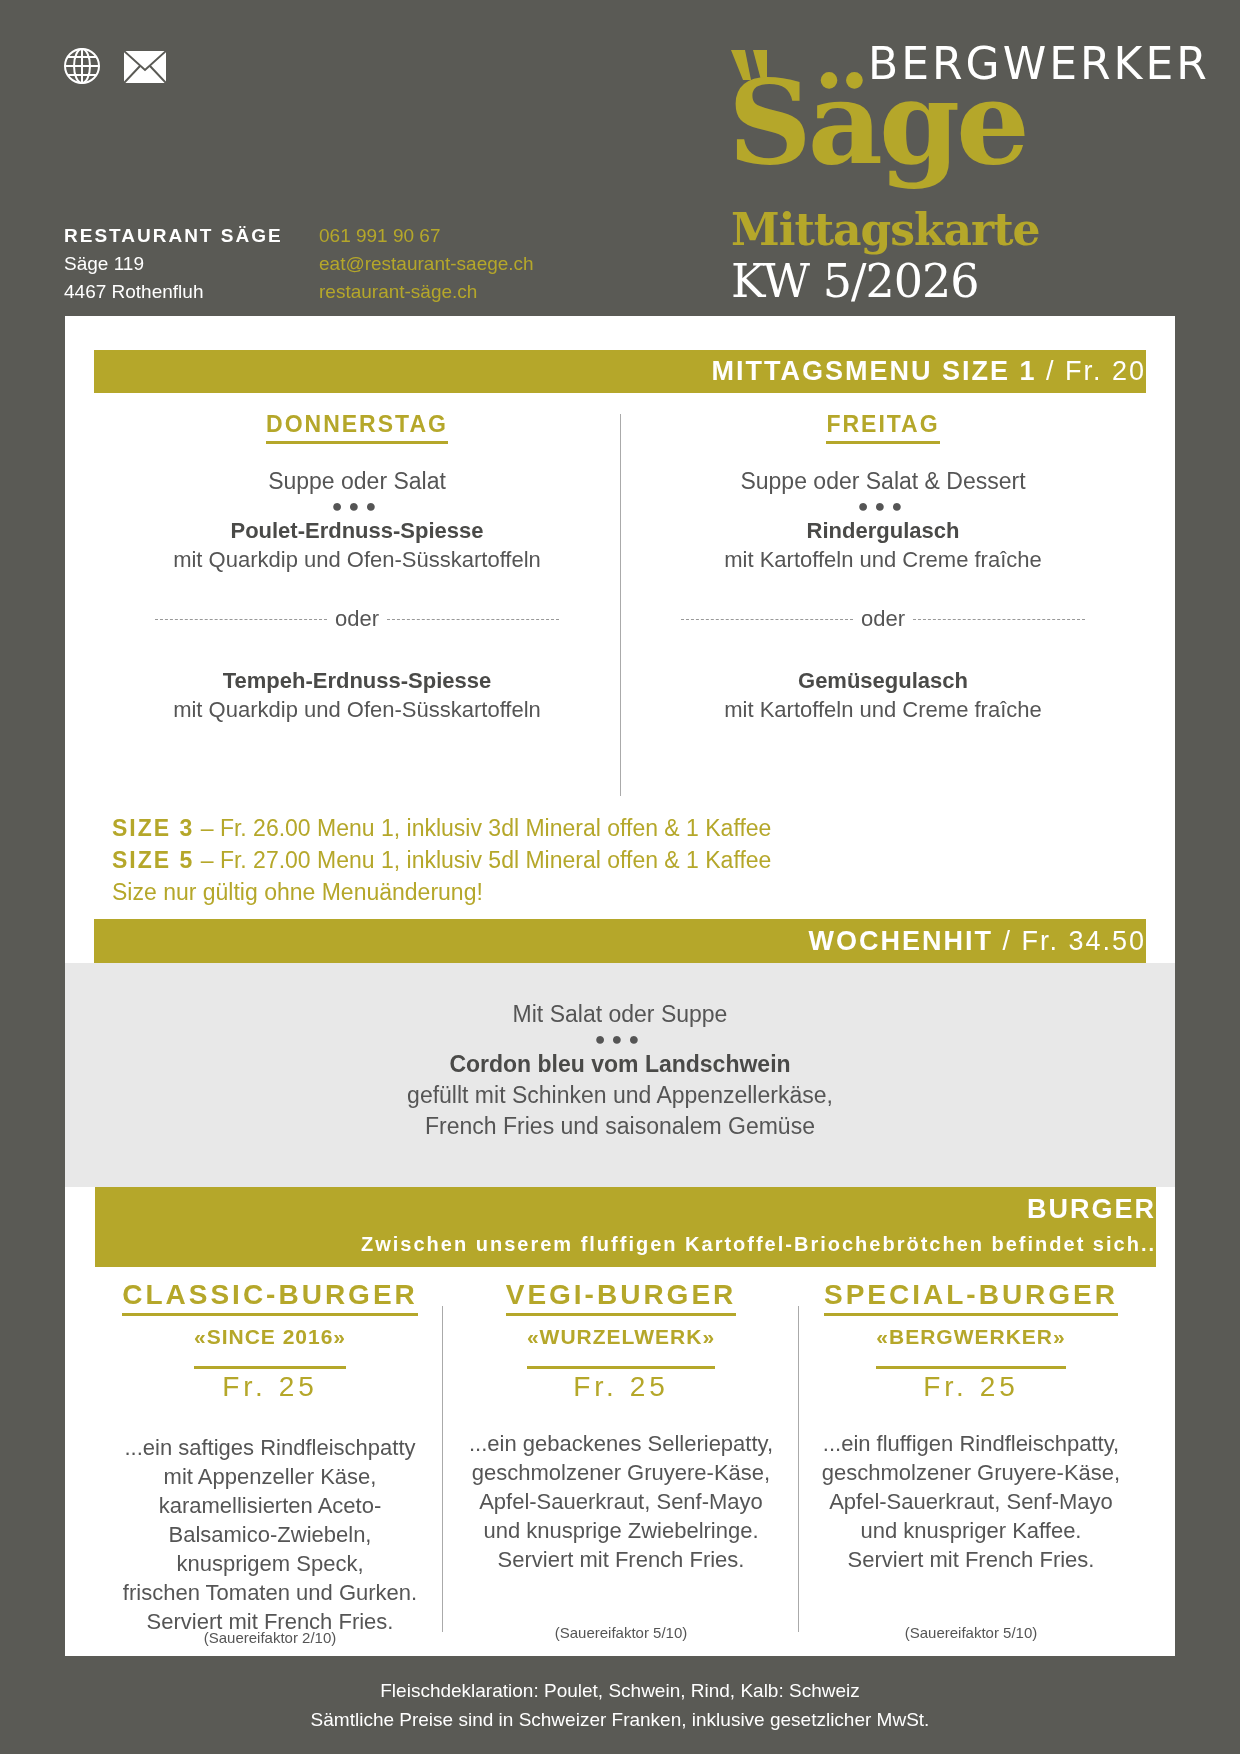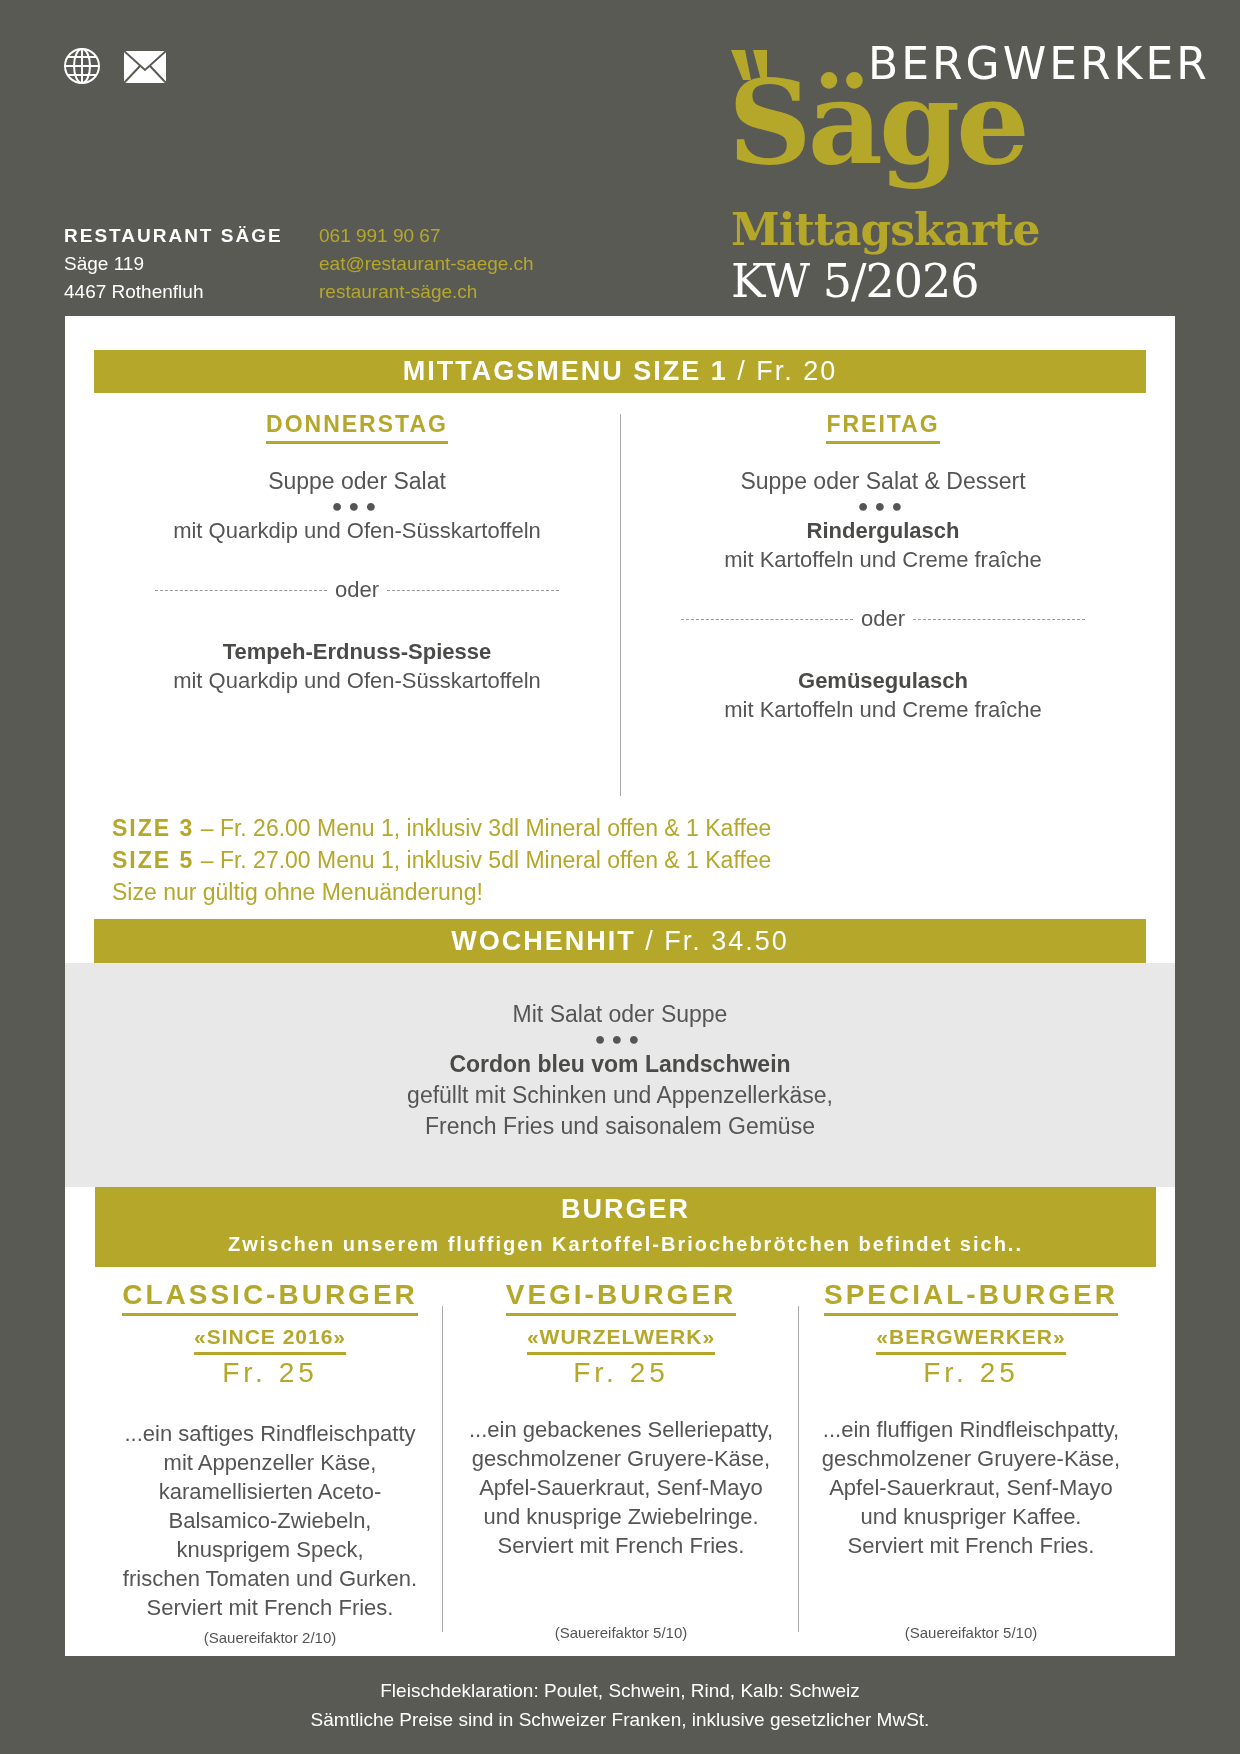--- a/index.html
+++ b/index.html
@@ -18,21 +18,21 @@
   .addr { left: 64px; top: 222px; color: #fff; font-size: 19px; line-height: 28px; }
   .addr .name { font-weight: bold; letter-spacing: 2px; font-size: 19px; }
   .contact { left: 319px; top: 222px; color: #b5a72a; font-size: 19px; line-height: 28px; }
   .logo-mark { left: 731px; top: 50px; width: 46px; height: 30px; }
   .logo-restaurant { left: 868px; top: 40px; color: #fff; font-size: 44px; letter-spacing: 3px; line-height: 48px; font-family: "DejaVu Sans", sans-serif; font-weight: normal; }
   .logo-sage { left: 728px; top: 62px; color: #b5a72a; font-family: "DejaVu Serif", serif; font-weight: bold; font-size: 116px; line-height: 120px; letter-spacing: -4px; }
   .title-mk { left: 731px; top: 204px; color: #b5a72a; font-family: "DejaVu Serif", serif; font-weight: bold; font-size: 44px; line-height: 52px; letter-spacing: -1px; }
   .title-kw { left: 731px; top: 254px; color: #fff; font-family: "DejaVu Serif", serif; font-weight: normal; font-size: 46px; line-height: 54px; letter-spacing: -1px; }
   
   .panel { left: 65px; top: 316px; width: 1110px; height: 1340px; background: #fff; }
-  .bar { background: #b5a72a; color: #fff; text-align: center; }
+  .bar { background: #b5a72a; color: #fff; text-align: right; }
   .bar .strong { font-weight: bold; letter-spacing: 2px; }
   .bar .light { font-weight: normal; letter-spacing: 2px; }
   .bar1 { left: 94px; top: 350px; width: 1052px; height: 43px; font-size: 27px; line-height: 43px; }
   .day-col { top: 410px; width: 520px; text-align: center; }
   .day-col.left { left: 97px; }
   .day-col.right { left: 623px; }
   .day-head { display: inline-block; color: #b5a72a; font-weight: bold; letter-spacing: 2px; font-size: 23px; padding-bottom: 3px; border-bottom: 3px solid #b5a72a; line-height: 28px; }
   .starter { margin-top: 22px; font-size: 23px; line-height: 30px; color: #555; }
   .dots { font-size: 18px; letter-spacing: 6px; line-height: 20px; color: #555; }
   .dish-name { font-weight: bold; font-size: 22px; line-height: 29px; color: #4a4a48; }
@@ -49,21 +49,21 @@
   .hit-box .starter { margin-top: 0; }
   .hit-box .dish-name, .hit-box .dish-desc { font-size: 23px; line-height: 31px; }
   .bar3 { left: 95px; top: 1187px; width: 1061px; height: 80px; }
   .bar3 .t1 { font-weight: bold; letter-spacing: 2px; font-size: 27px; line-height: 40px; padding-top: 2px; }
   .bar3 .t2 { font-weight: bold; letter-spacing: 2px; font-size: 20px; line-height: 30px; }
   .bcol { top: 1279px; width: 340px; text-align: center; }
   .bcol.c1 { left: 100px; }
   .bcol.c2 { left: 451px; }
   .bcol.c3 { left: 801px; }
   .b-name { display: inline-block; color: #b5a72a; font-weight: bold; letter-spacing: 3px; font-size: 28px; line-height: 32px; border-bottom: 3px solid #b5a72a; padding-bottom: 2px; }
-  .b-sub { display: inline-block; margin-top: 8px; color: #b5a72a; font-weight: bold; letter-spacing: 1px; font-size: 21px; line-height: 26px; border-bottom: 3px solid #b5a72a; padding-bottom: 2px; }
+  .b-sub { display: inline-block; margin-top: 8px; color: #b5a72a; font-weight: bold; letter-spacing: 1px; font-size: 21px; line-height: 26px; border-bottom: 3px solid #b5a72a; padding-bottom: 16px; }
   .b-price { color: #b5a72a; font-size: 28px; letter-spacing: 4px; line-height: 36px; }
   .b-desc { margin-top: 28px; font-size: 22px; line-height: 29px; color: #555; }
   .bcol.c2 .b-desc, .bcol.c3 .b-desc { margin-top: 24px; }
   .b-factor { font-size: 15px; color: #555; }
   .f1 { left: 100px; top: 1629px; width: 340px; text-align: center; }
   .f2 { left: 451px; top: 1624px; width: 340px; text-align: center; }
   .f3 { left: 801px; top: 1624px; width: 340px; text-align: center; }
   .vdiv2 { left: 442px; top: 1306px; height: 326px; }
   .vdiv3 { left: 798px; top: 1306px; height: 326px; }
   .footer { left: 0; top: 1676px; width: 1240px; text-align: center; color: #fff; font-size: 19px; line-height: 29px; }
@@ -113,20 +113,21 @@
 <div class="abs panel"></div>
 
 <div class="abs bar bar1">
   <span class="strong">MITTAGSMENU SIZE 1</span><span class="light"> / Fr. 20</span>
 </div>
 
 <div class="abs day-col left">
   <div class="day-head">DONNERSTAG</div>
   <div class="starter">Suppe oder Salat</div>
   <div class="dots">●●●</div>
+  <div class="dish-name">Poulet-Erdnuss-Spiesse</div>
   <div class="dish-desc">mit Quarkdip und Ofen-Süsskartoffeln</div>
   <div class="oder-row">
     <span class="dash"></span>
       <span class="txt">oder</span>
       <span class="dash"></span>
   </div>
   <div class="dish-name">Tempeh-Erdnuss-Spiesse</div>
   <div class="dish-desc">mit Quarkdip und Ofen-Süsskartoffeln</div>
 </div>
 

